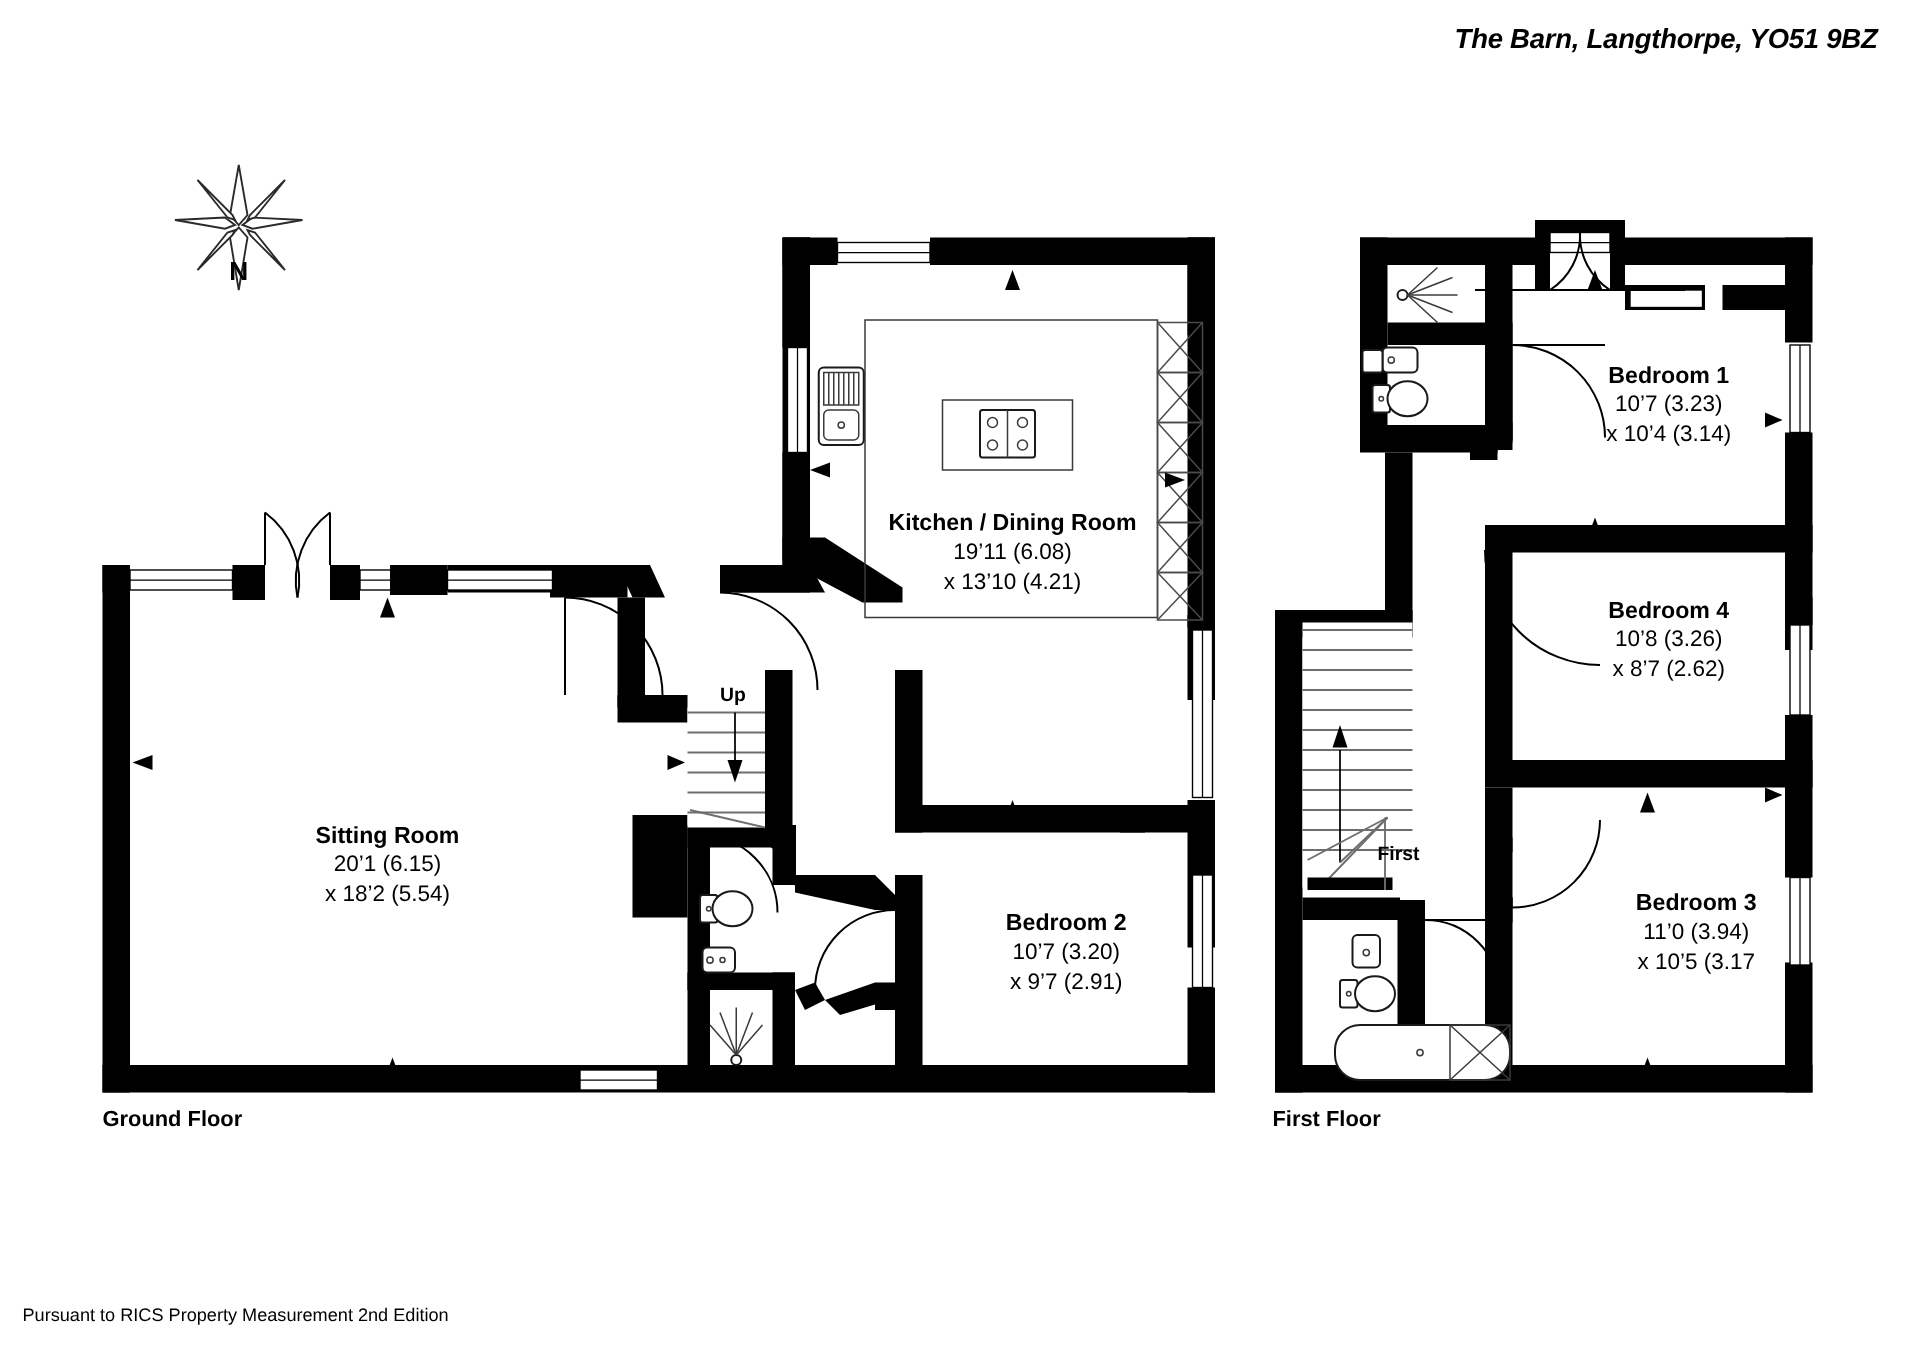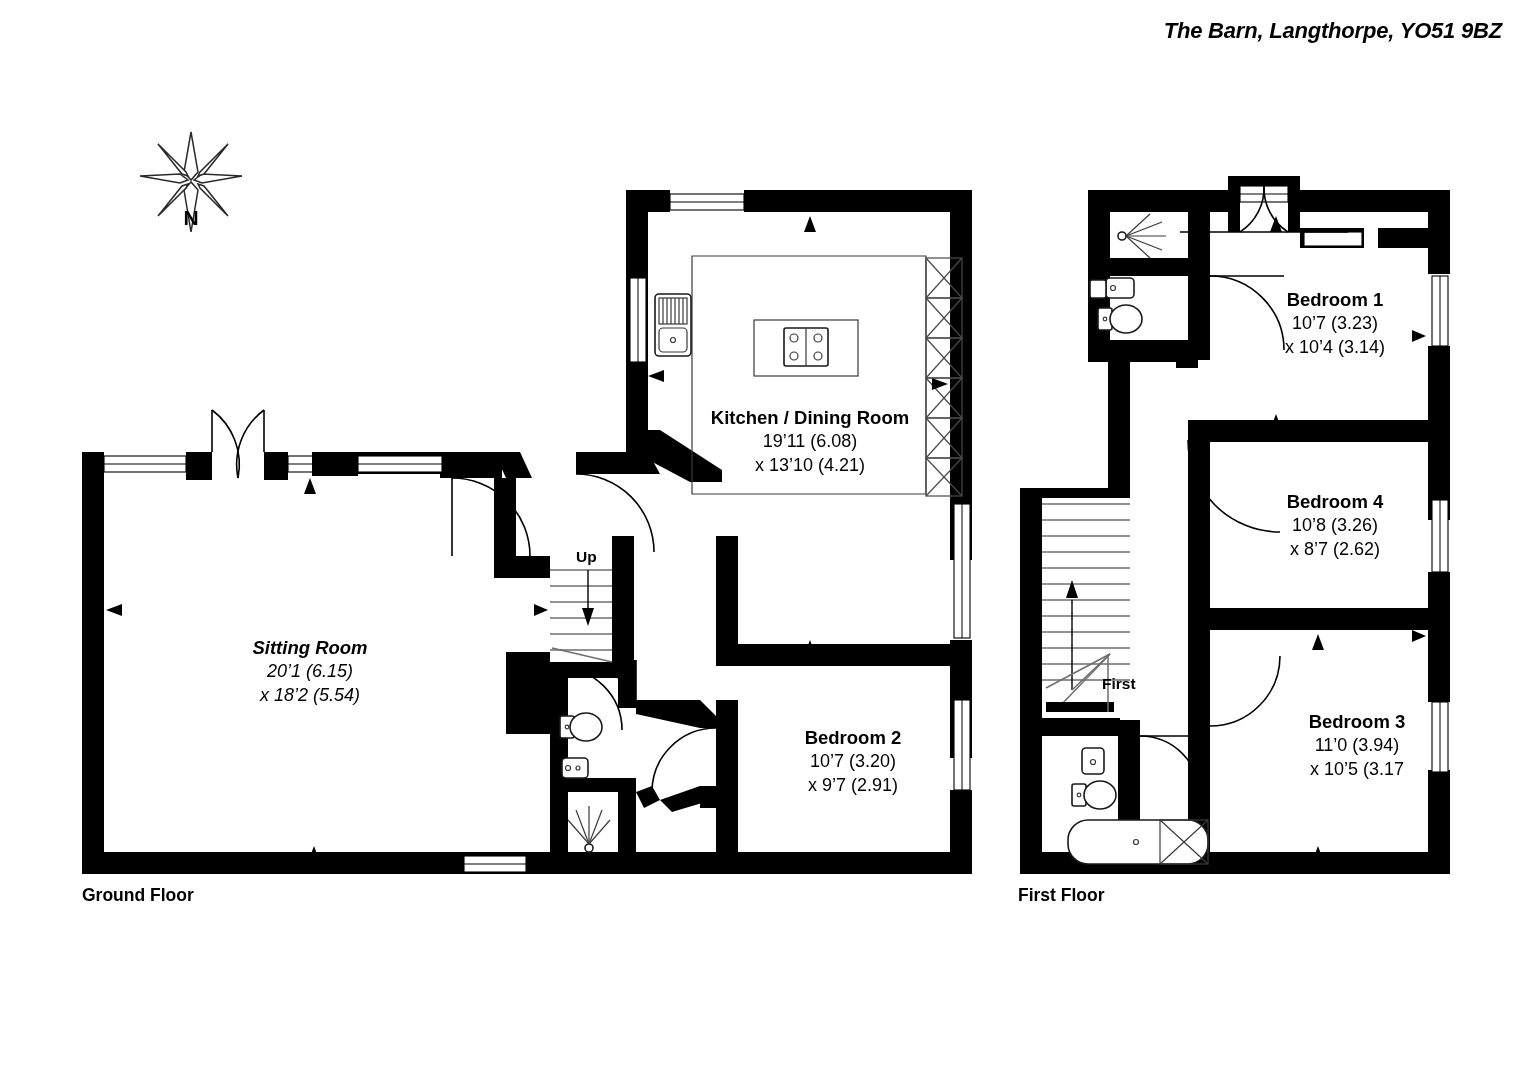--- a/index.html
+++ b/index.html
@@ -87,25 +87,25 @@
     font-weight: bold;
     display: block;
   }
   .room-label .rdim {
     font-size: 18px;
     font-weight: normal;
     display: block;
   }
 
   
-  #label-sitting-room      { left: 180px;  top: 636px; width: 260px; font-style: italic; }
+  #label-sitting-room      { left: 180px;  top: 656px; width: 260px; }
   #label-kitchen-dining    { left: 680px;  top: 406px; width: 260px; }
   #label-bedroom-2         { left: 740px;  top: 726px; width: 226px; }
   #label-bedroom-1         { left: 1210px; top: 288px; width: 250px; }
-  #label-bedroom-4         { left: 1210px; top: 490px; width: 250px; }
+  #label-bedroom-4         { left: 1210px; top: 476px; width: 250px; }
   #label-bedroom-3         { left: 1232px; top: 710px; width: 250px; }
 
   
   .stair-text {
     position: absolute;
     font-size: 15.5px;
     font-weight: bold;
     text-align: right;
   }
   #stair-up-text   { left: 576px;  top: 548px; }
@@ -563,13 +563,14 @@
   <span class="rdim">x 10’5 (3.17</span>
 </div>
 
 <div class="stair-text" id="stair-up-text">Up</div>
 <div class="stair-text" id="stair-down-text">First</div>
 
 <div class="floor-label" id="ground-floor-label">Ground Floor</div>
 <div class="floor-label" id="first-floor-label">First Floor</div>
 
 <div id="footer">
+  <div>Pursuant to RICS Property Measurement 2nd Edition</div>
 </div>
 
 </body></html>

